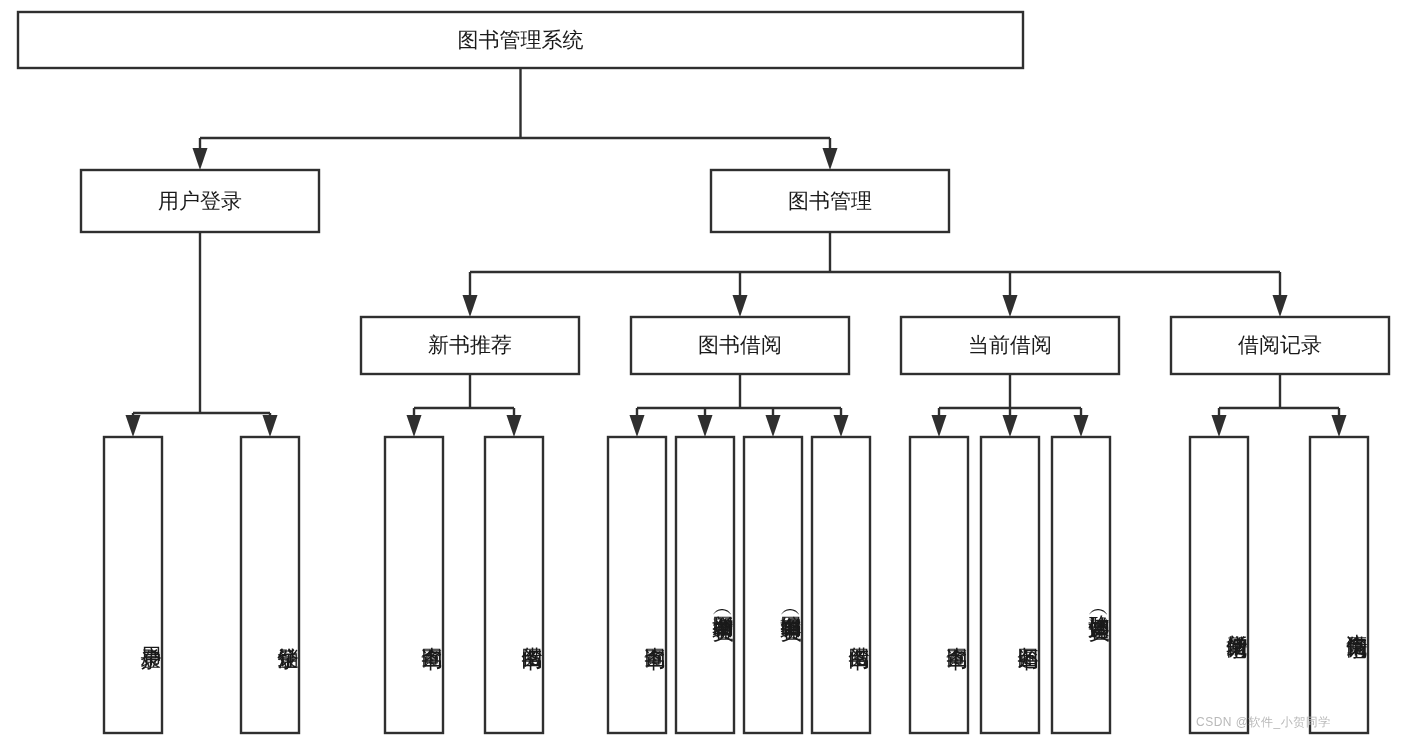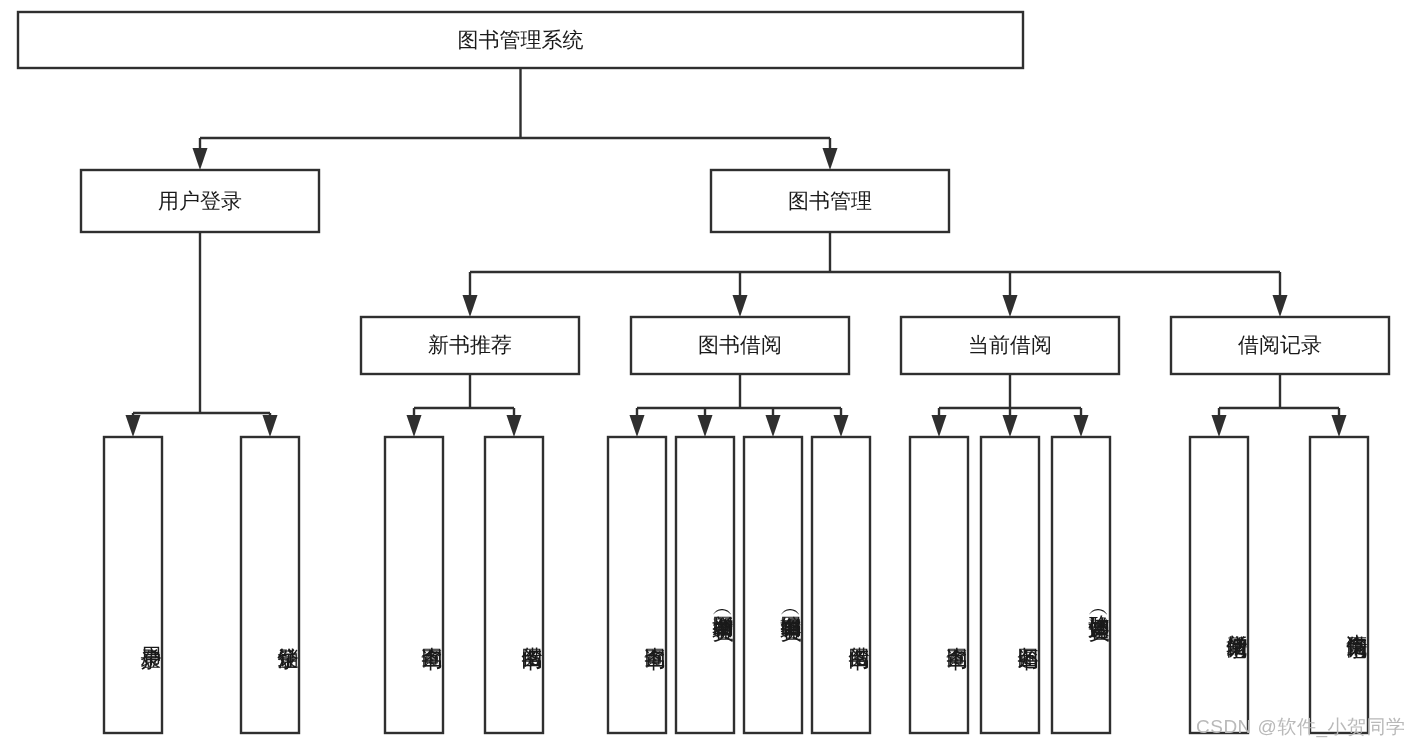--- a/index.html
+++ b/index.html
@@ -60,21 +60,21 @@
     text-align: center;
     white-space: nowrap;
     pointer-events: none;
     display: flex;
     align-items: flex-start;
     justify-content: center;
   }
   .watermark {
     position: absolute;
     font-family: "Liberation Sans", "DejaVu Sans", sans-serif;
-    font-size: 19px;
+    font-size: 12px;
     color: #b9b9b9;
     white-space: nowrap;
     letter-spacing: 0.5px;
   }
 </style>
 </head>
 <body>
 
 <div id="diagram-root">
 

